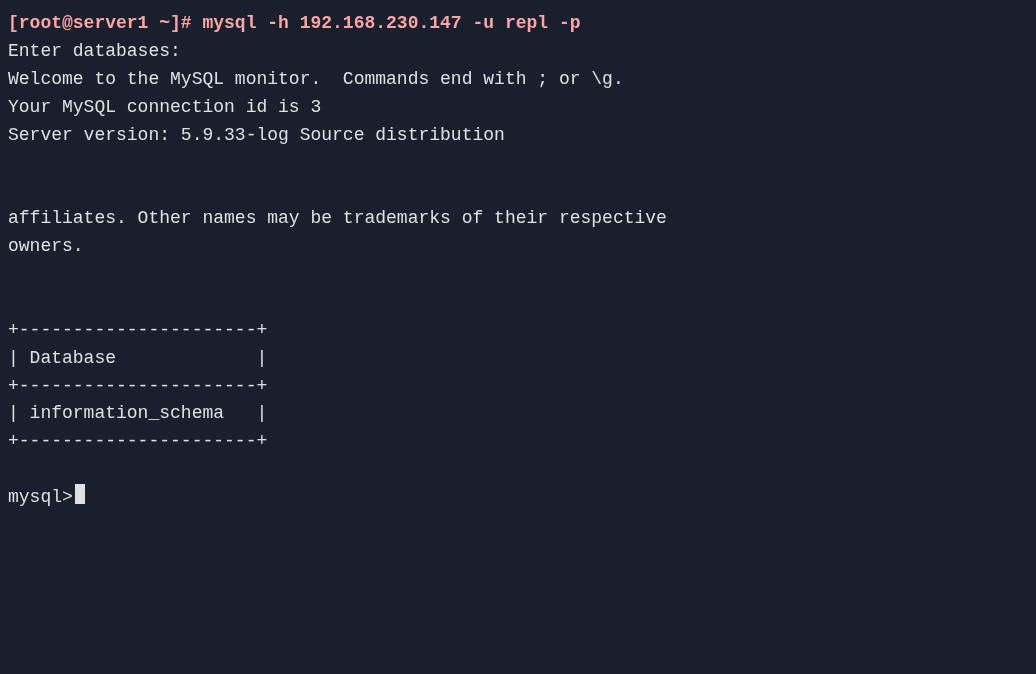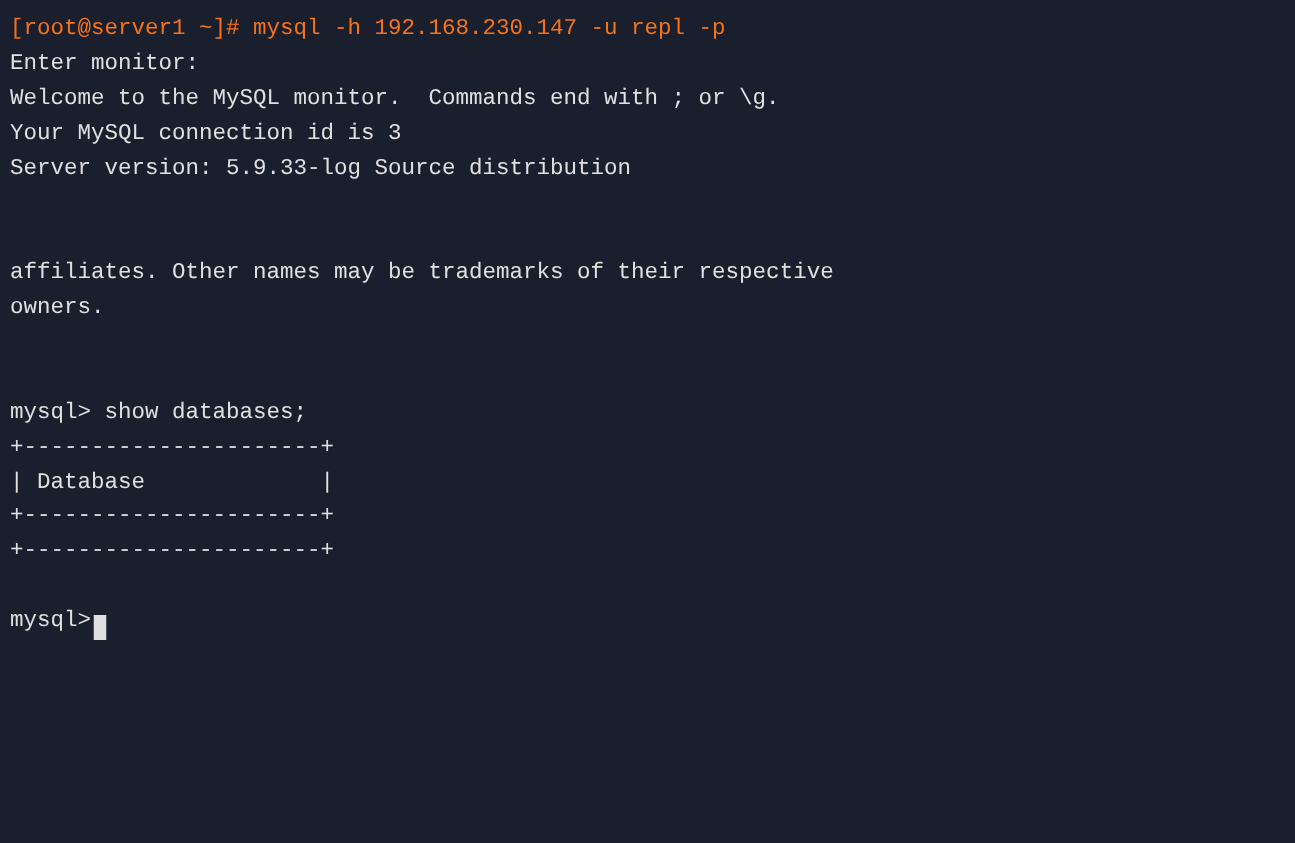--- a/index.html
+++ b/index.html
@@ -26,58 +26,58 @@
       line-height: 1.55;
       overflow: hidden;
     }
 
     .line {
       white-space: pre;
       display: block;
     }
 
     .cmd-color {
-      color: #f97316;
-      font-weight: normal;
+      color: #fca5a5;
+      font-weight: bold;
     }
 
     .cursor-line {
       display: flex;
-      align-items: flex-end;
+      align-items: flex-start;
     }
 
     .cursor {
       display: inline-block;
       width: 10px;
       height: 20px;
       background-color: #e0e0e0;
       margin-left: 2px;
       vertical-align: middle;
     }
   </style>
 </head>
 <body>
 
 <div class="terminal">
   <div>
     <span class="line cmd-color">[root@server1 ~]# mysql -h 192.168.230.147 -u repl -p</span>
-    <span class="line">Enter monitor:</span>
+    <span class="line">Enter databases:</span>
     <span class="line">Welcome to the MySQL monitor.  Commands end with ; or \g.</span>
     <span class="line">Your MySQL connection id is 3</span>
     <span class="line">Server version: 5.9.33-log Source distribution</span>
     <span class="line">&nbsp;</span>
     <span class="line">&nbsp;</span>
     <span class="line">affiliates. Other names may be trademarks of their respective</span>
     <span class="line">owners.</span>
     <span class="line">&nbsp;</span>
     <span class="line">&nbsp;</span>
-    <span class="line">mysql&gt; show databases;</span>
     <span class="line">+----------------------+</span>
     <span class="line">| Database             |</span>
     <span class="line">+----------------------+</span>
+    <span class="line">| information_schema   |</span>
     <span class="line">+----------------------+</span>
     <span class="line">&nbsp;</span>
     <div class="cursor-line">
       <span>mysql&gt; </span>
         <span class="cursor"></span>
     </div>
   </div>
 </div>
 
 </body></html>

